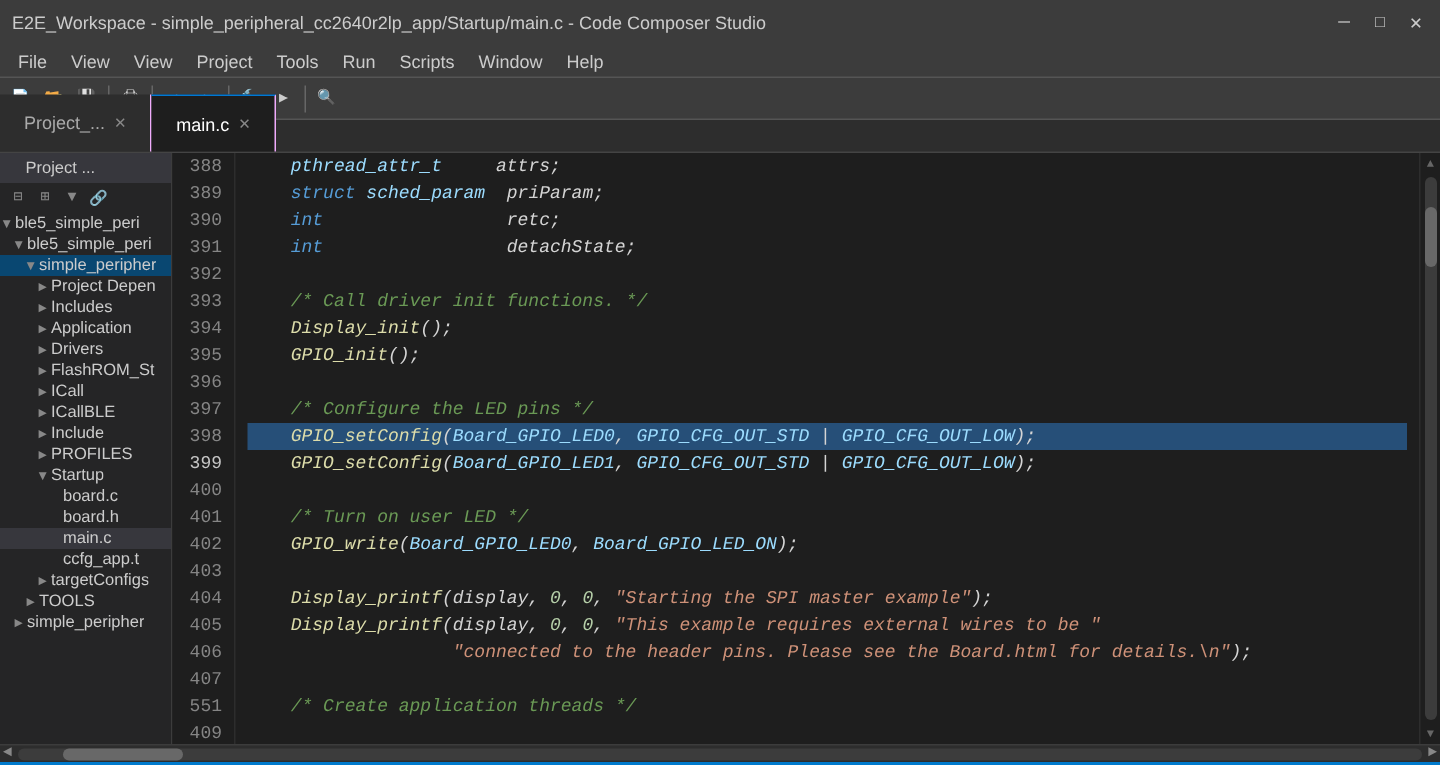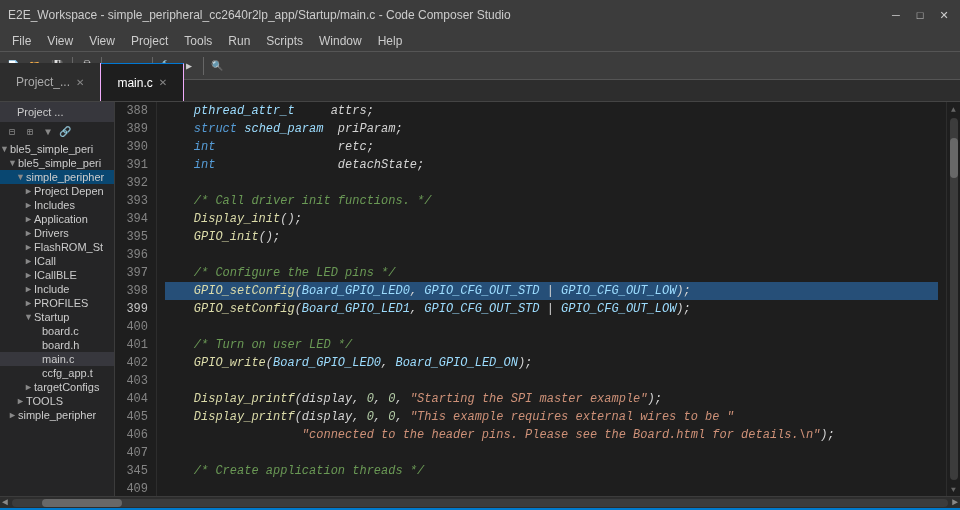--- a/index.html
+++ b/index.html
@@ -497,21 +497,21 @@
           <div class="line-num">398</div>
           <div class="line-num current">399</div>
           <div class="line-num">400</div>
           <div class="line-num">401</div>
           <div class="line-num">402</div>
           <div class="line-num">403</div>
           <div class="line-num">404</div>
           <div class="line-num">405</div>
           <div class="line-num">406</div>
           <div class="line-num">407</div>
-          <div class="line-num">345</div>
+          <div class="line-num">551</div>
           <div class="line-num">409</div>
         </div>
     </div>
     <div id="code-content">
       <div id="code-lines-content">
           <div class="code-line">    <span class="macro">pthread_attr_t</span>     attrs;</div>
           <div class="code-line">    <span class="kw">struct</span> <span class="macro">sched_param</span>  priParam;</div>
           <div class="code-line">    <span class="kw">int</span>                 retc;</div>
           <div class="code-line">    <span class="kw">int</span>                 detachState;</div>
           <div class="code-line">&nbsp;</div>

